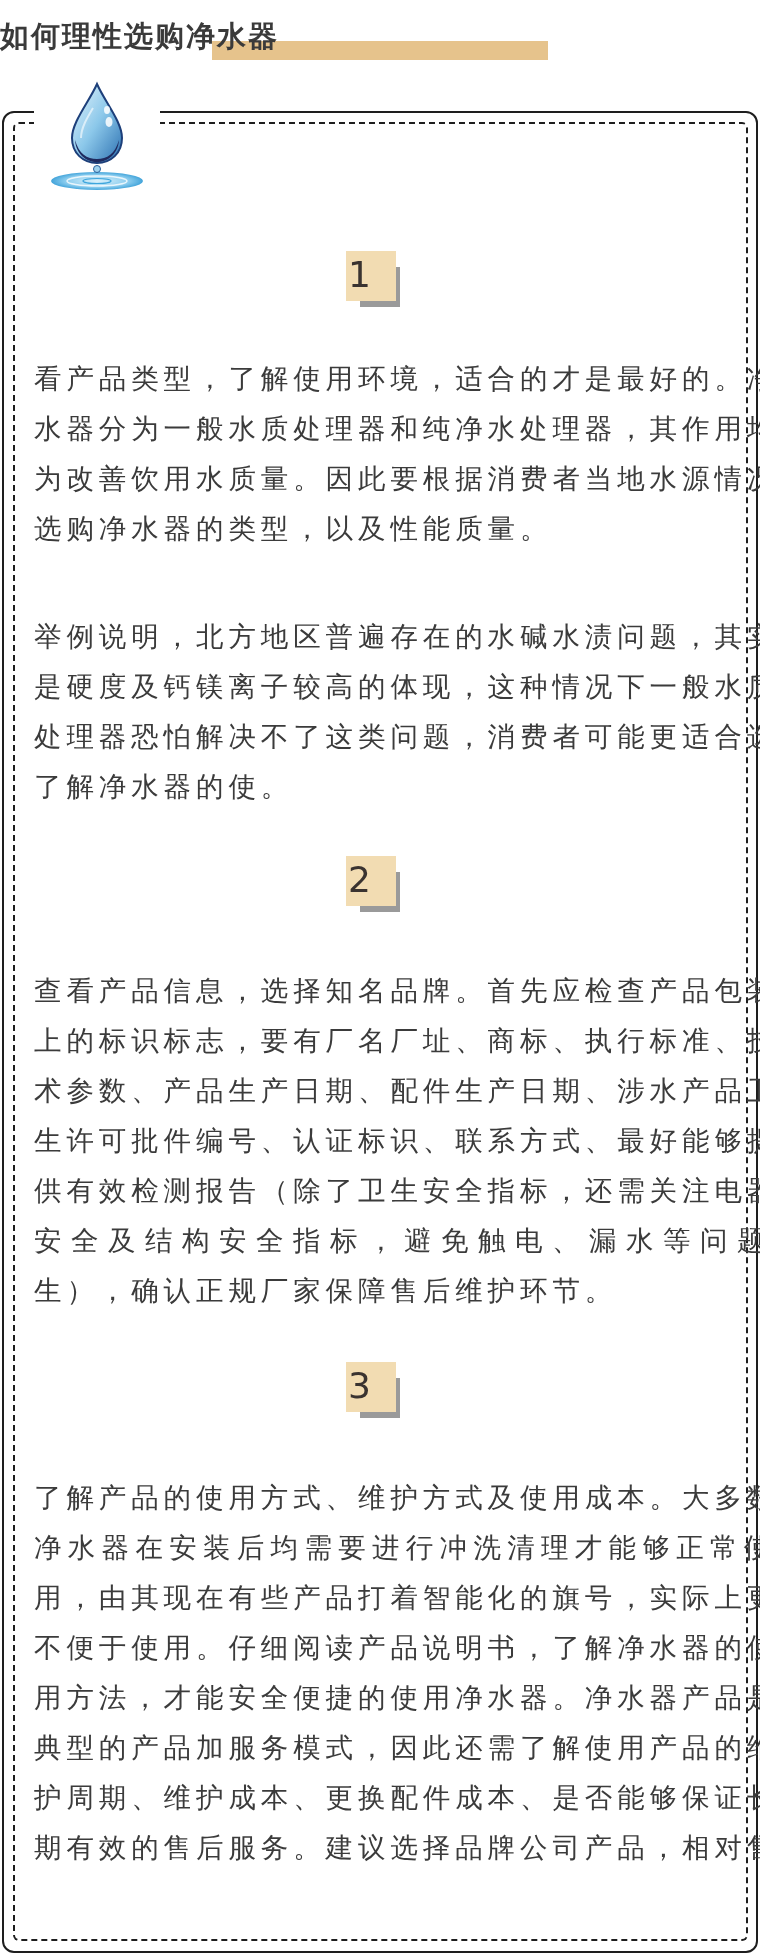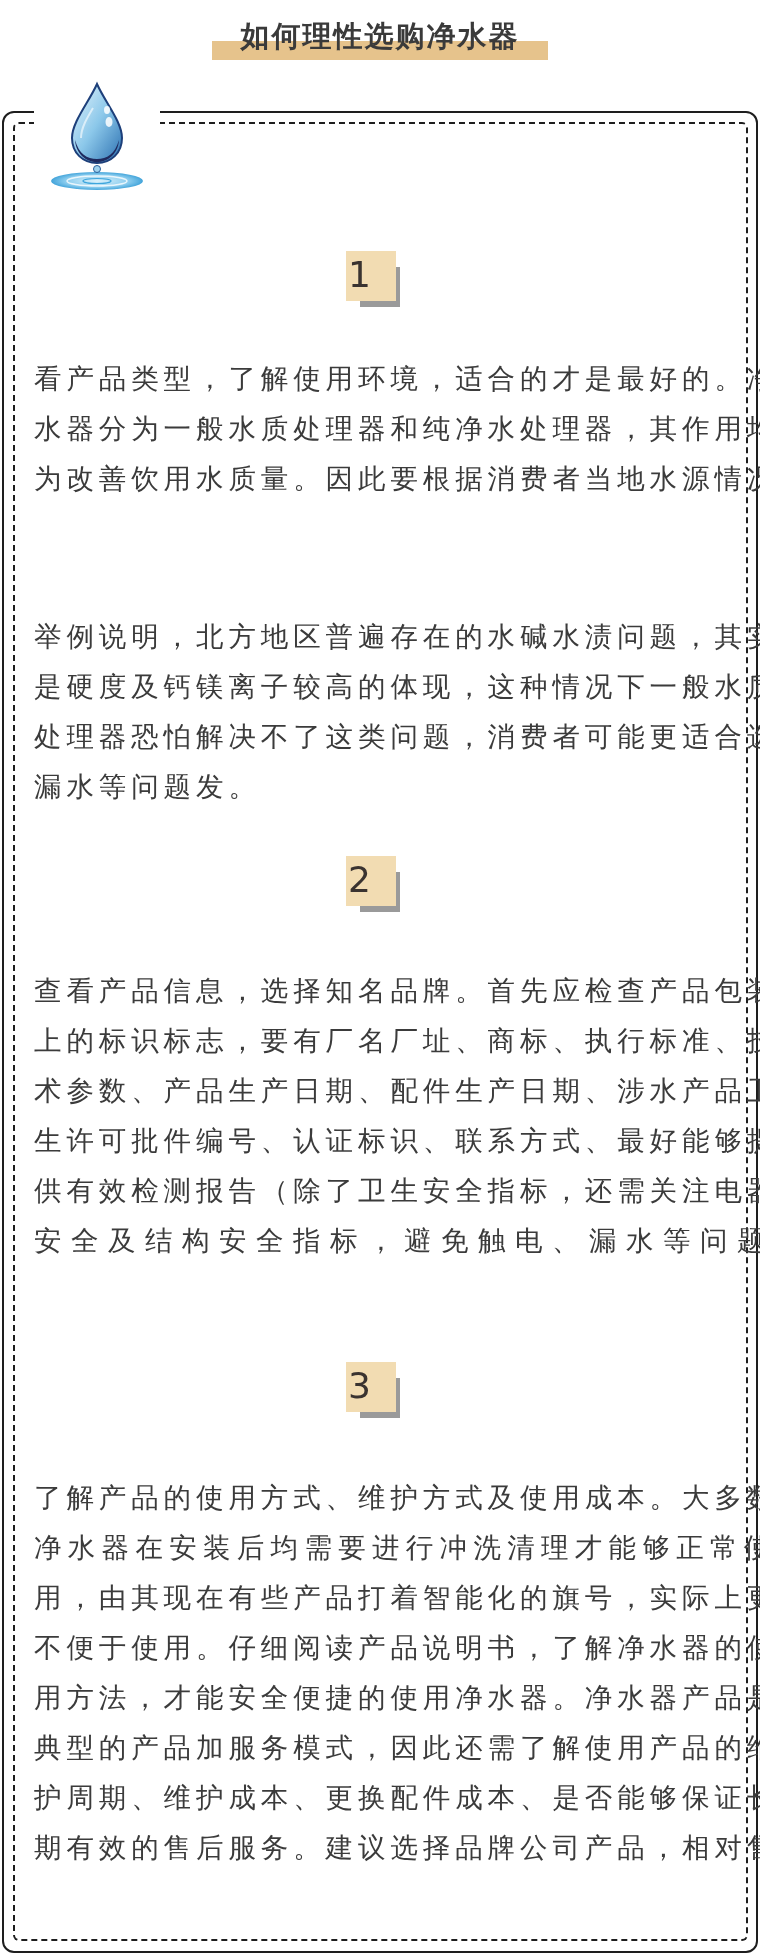--- a/index.html
+++ b/index.html
@@ -1,20 +1,20 @@
 <!DOCTYPE html>
 <html><head>
 <meta charset="utf-8">
 <style>
   html, body { margin: 0; padding: 0; background: #ffffff; }
   body { width: 760px; height: 1954px; position: relative; overflow: hidden;
          font-family: "DejaVu Sans", "Liberation Sans", sans-serif; color: #3b3b3b; }
   .title-wrap { position: absolute; left: 0; top: 0; width: 760px; height: 70px; }
   .title-bar { position: absolute; left: 212px; top: 41px; width: 336px; height: 19px; background: #e6c38c; }
-  .title-text { position: absolute; left: 0; width: 760px; top: 16px; text-align: center;
+  .title-text { position: absolute; left: 0; width: 760px; top: 16px; text-align: left;
                 font-size: 29px; font-weight: bold; color: #3a3a3a; letter-spacing: 2px; line-height: 40px; }
   .outer-border { position: absolute; left: 2px; top: 111px; width: 752px; height: 1838px;
                   border: 2.5px solid #1e1e1e; border-radius: 12px; }
   .inner-border { position: absolute; left: 13px; top: 122px; width: 731px; height: 1815px;
                   border: 2px dashed #1e1e1e; border-radius: 6px; }
   .gap-mask { position: absolute; left: 34px; top: 100px; width: 126px; height: 30px; background: #ffffff; }
   .droplet { position: absolute; left: 45px; top: 80px; width: 104px; height: 115px; }
   .badge { position: absolute; width: 50px; height: 50px; }
   .badge .shadow { position: absolute; left: 14px; top: 16px; width: 40px; height: 40px; background: #9a9a9a; }
   .badge .face { position: absolute; left: 0; top: 0; width: 50px; height: 50px; background: #f2dcb2; }
@@ -62,40 +62,42 @@
 
 <div class="badge" style="left:346px; top:251px;">
   <div class="shadow"></div>
   <div class="face"></div>
   <div class="num">1</div>
 </div>
 <div class="para" style="top:353px;">
   <span class="line">看产品类型，了解使用环境，适合的才是最好的。净</span>
   <span class="line">水器分为一般水质处理器和纯净水处理器，其作用均</span>
   <span class="line">为改善饮用水质量。因此要根据消费者当地水源情况</span>
+  <span class="line">选购净水器的类型，以及性能质量。</span>
 </div>
 <div class="para" style="top:611px;">
   <span class="line">举例说明，北方地区普遍存在的水碱水渍问题，其实</span>
   <span class="line">是硬度及钙镁离子较高的体现，这种情况下一般水质</span>
   <span class="line">处理器恐怕解决不了这类问题，消费者可能更适合选</span>
-  <span class="line">漏水等问题发。</span>
+  <span class="line">了解净水器的使。</span>
 </div>
 
 <div class="badge" style="left:346px; top:856px;">
   <div class="shadow"></div>
   <div class="face"></div>
   <div class="num">2</div>
 </div>
 <div class="para" style="top:965px;">
   <span class="line">查看产品信息，选择知名品牌。首先应检查产品包装</span>
   <span class="line">上的标识标志，要有厂名厂址、商标、执行标准、技</span>
   <span class="line">术参数、产品生产日期、配件生产日期、涉水产品卫</span>
   <span class="line">生许可批件编号、认证标识、联系方式、最好能够提</span>
   <span class="line">供有效检测报告（除了卫生安全指标，还需关注电器</span>
   <span class="line" style="letter-spacing:9.5px;">安全及结构安全指标，避免触电、漏水等问题发</span>
+  <span class="line">生），确认正规厂家保障售后维护环节。</span>
 </div>
 
 <div class="badge" style="left:346px; top:1362px;">
   <div class="shadow"></div>
   <div class="face"></div>
   <div class="num">3</div>
 </div>
 <div class="para" style="top:1472px;">
   <span class="line">了解产品的使用方式、维护方式及使用成本。大多数</span>
   <span class="line" style="letter-spacing:6.3px;">净水器在安装后均需要进行冲洗清理才能够正常使</span>

